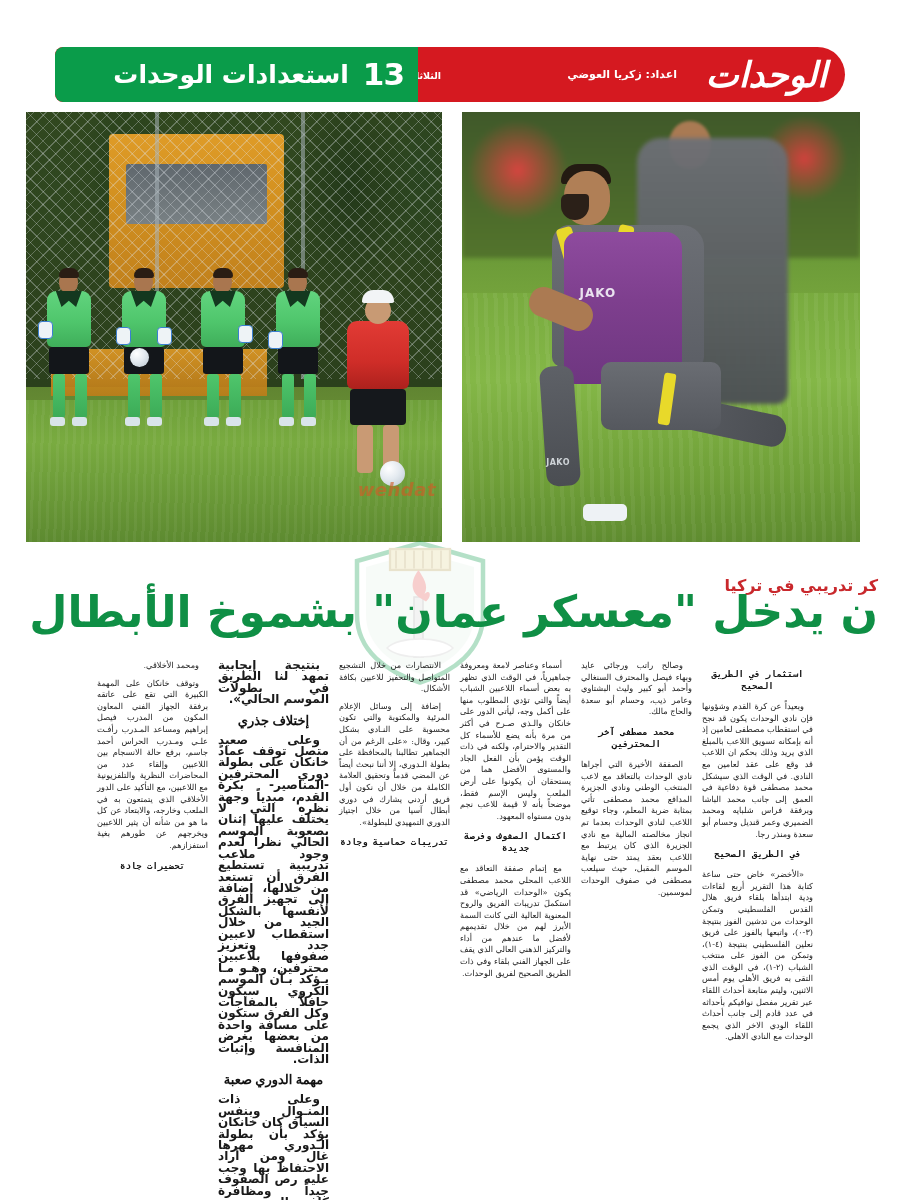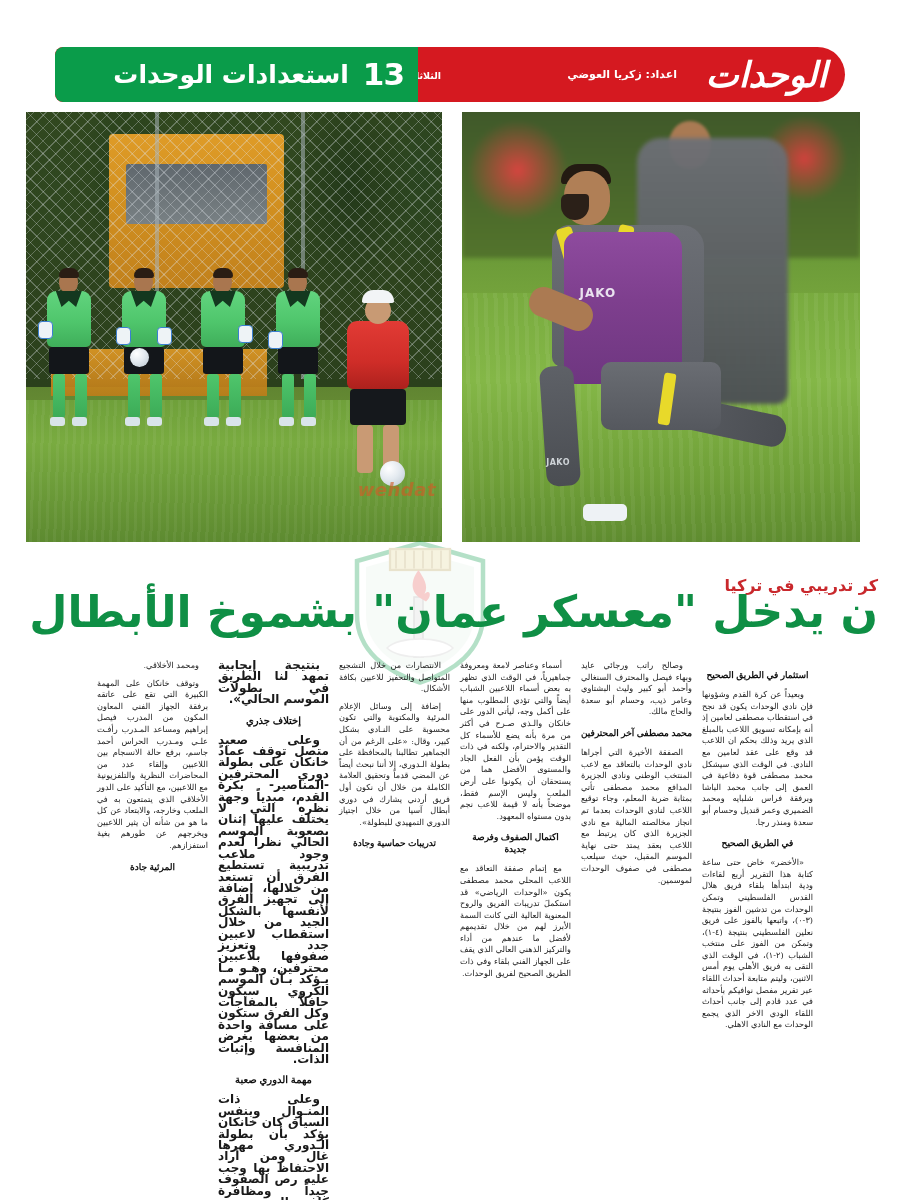--- a/index.html
+++ b/index.html
@@ -170,23 +170,23 @@
     font-size:8.2px;line-height:11.6px;
     text-align:justify;color:#1a1a1a;
   }
   .col p.indent{text-indent:9px;}
   .col h3{
     margin:9px 0 8px;
     font-size:9px;line-height:12px;text-align:center;color:#111;
     font-weight:bold;
   }
   .col.serif p{font-family:"DejaVu Serif","Liberation Serif",serif;}
-  .col.serif h3{font-family:Liberation Sans, sans-serif;}
+  .col.serif h3{font-family:Liberation Mono, monospace;}
   .col.sans p{font-family:"DejaVu Sans","Liberation Sans",sans-serif;font-weight:bold;font-size:12px;line-height:11.4px;}
-  .col.sans h3{font-family:Liberation Sans, sans-serif;font-size:10px;}
+  .col.sans h3{font-family:Liberation Serif, serif;font-size:13px;}
 </style>
 </head>
 <body>
 
 <div class="page">
 
   <div class="masthead">
     <div class="mast-logo">الوحدات</div>
     <div class="mast-byline">اعداد: زكريا العوضي</div>
     <div class="mast-date">الثلاثاء، 11 آب 2015 م العدد 933</div>
@@ -378,17 +378,17 @@
       <div class="col sans">
         <p class="indent">بنتيجة إيجابية تمهد لنا الطريق في بطولات الموسم الحالي».</p>
         <h3>إختلاف جذري</h3>
         <p class="indent">وعلى صعيدٍ متصل توقف عماد خانكان على بطولة دوري المحترفين -المناصير- بكرة القدم، مبدياً وجهة نظره التي لا يختلف عليها إثنان بصعوبة الموسم الحالي نظراً لعدم وجود ملاعب تدريبية تستطيع الفرق أن تستعد من خلالها، إضافة إلى تجهيز الفرق لأنفسها بالشكل الجيد من خلال استقطاب لاعبين جدد وتعزيز صفوفها بلاعبين محترفين، وهـو مـا يـؤكد بـأن الموسم الكروي سيكون حافلاً بالمفاجآت وكل الفرق ستكون على مسافة واحدة من بعضها بغرض المنافسة وإثبات الذات.</p>
         <h3>مهمة الدوري صعبة</h3>
         <p class="indent">وعلى ذات المنـوال وبنفس السياق كان خانكان يؤكد بأن بطولة الـدوري مهرها غال ومن أراد الاحتفاظ بها وجب عليه رص الصفوف جيداً ومظافرة كافة الجهود من مجلس إدارة وجهاز إداري وفنـي ولاعبـي فـريق وحتى الجمهور الذي يعتبر كلمة السر في فريق الوحدات بتحقيق البطولات.</p>
       </div>
       <div class="col serif">
         <p class="indent">ومحمد الأخلاقي.</p>
         <p class="indent">وتوقف خانكان على المهمة الكبيرة التي تقع على عاتقه برفقة الجهاز الفني المعاون المكون من المدرب فيصل إبراهيم ومساعد المـدرب رأفـت علـي ومـدرب الحراس أحمد جاسم، برفع حالة الانسجام بين اللاعبين وإلقاء عدد من المحاضرات النظرية والتلفزيونية مع اللاعبين، مع التأكيد على الدور الأخلاقي الذي يتمتعون به في الملعب وخارجه، والابتعاد عن كل ما هو من شأنه أن يثير اللاعبين ويخرجهم عن طورهم بغية استفزازهم.</p>
-        <h3>المرئية جادة</h3>
+        <h3>تحضيرات جادة</h3>
       </div>
     </div>
 
 </div>
 
 </body></html>

